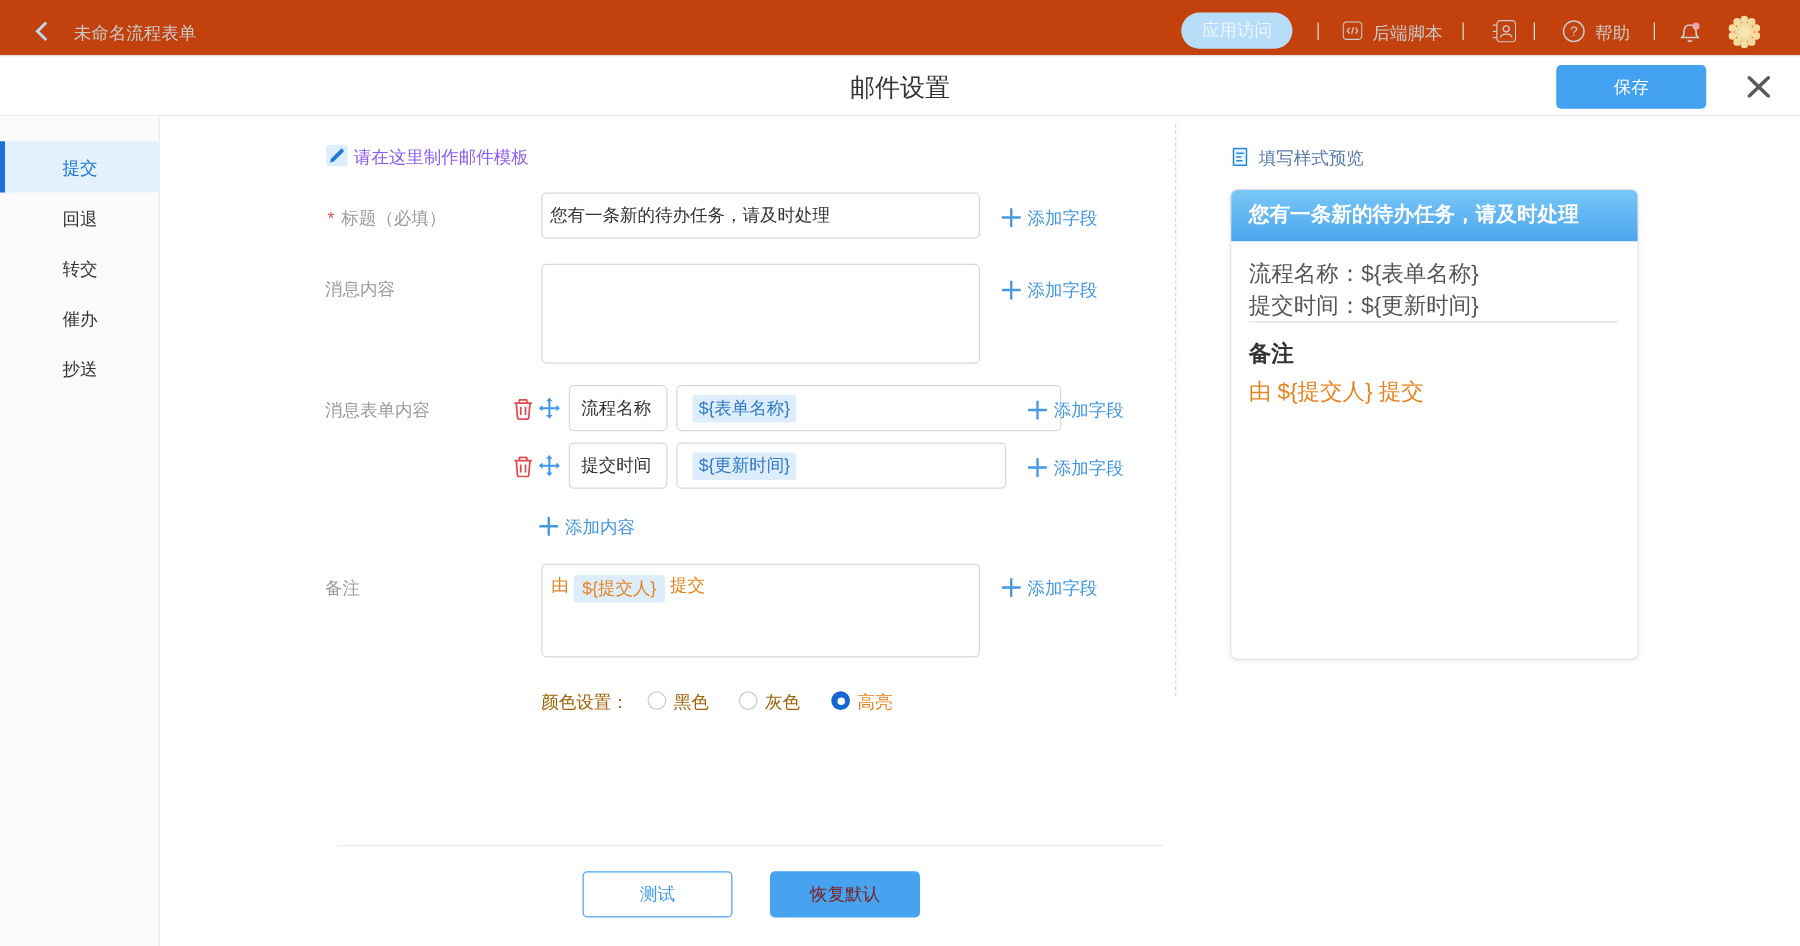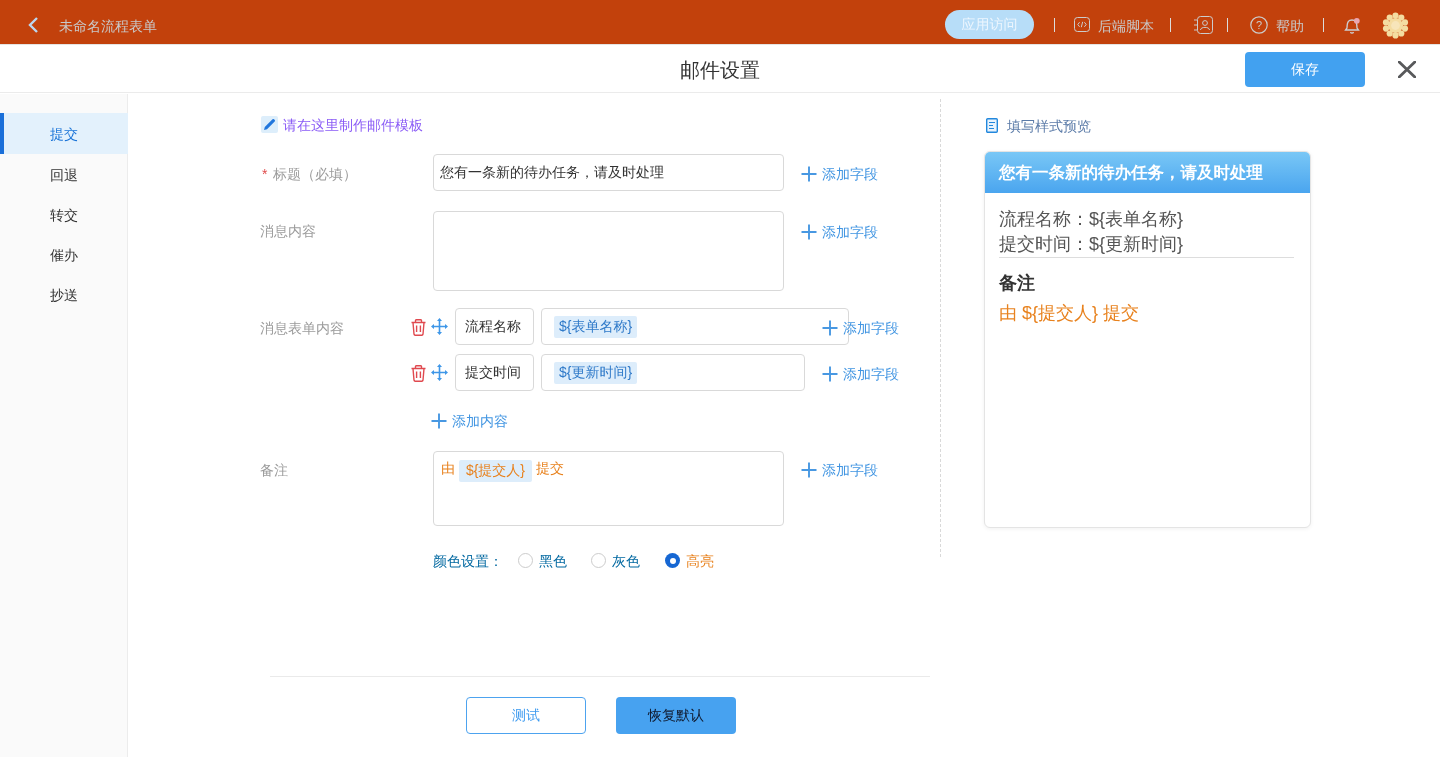--- a/index.html
+++ b/index.html
@@ -14,36 +14,36 @@
 #mhead { position:absolute; left:0; top:45px; width:1440px; height:48px; background:#fff; border-bottom:1px solid #ebebeb; }
 #mtitle { position:absolute; left:0; top:57px; width:1440px; text-align:center; font-size:20px; color:#333; }
 #savebtn { position:absolute; left:1245px; top:52px; width:120px; height:35px; background:#42a1f0; border-radius:4px; color:#fff; font-size:14px; text-align:center; line-height:35px; }
 
 #sidebar { position:absolute; left:0; top:94px; width:128px; height:663px; background:#fafafa; border-right:1px solid #ececec; }
 .sitem { position:absolute; left:0; width:128px; height:40px; line-height:40px; text-align:center; font-size:14px; color:#333; }
 #sel { position:absolute; left:0; top:113px; width:128px; height:41px; background:#e3f1fc; }
 #selbar { position:absolute; left:0; top:113px; width:4px; height:41px; background:#1a6fd9; }
 
 .lbl { position:absolute; font-size:14px; color:#9b9b9b; }
-.dark { color:#0369a1; }
+.dark { color:#a16207; }
 .inp { position:absolute; background:#fff; border:1px solid #d9d9d9; border-radius:4px; font-size:14px; color:#333; display:flex; align-items:center; padding:0 12px; }
 .link { position:absolute; font-size:14px; color:#4195e2; }
 .tok-b { background:#ddedfb; color:#2f7ac9; padding:2px 5px; border-radius:2px; }
 .tok-o { background:#ddedfb; color:#e8821e; padding:2px 7px; border-radius:2px;text-align:right; }
 .orange { color:#e8821e; }
 
 .radio { position:absolute; width:15px; height:15px; border:1px solid #ccc; border-radius:50%; background:#fff; }
 .radio-on { position:absolute; width:15px; height:15px; border-radius:50%; background:#1667d3; }
 .radio-on::after { content:""; position:absolute; left:4.5px; top:4.5px; width:6px; height:6px; border-radius:50%; background:#fff; }
 
 #vdash { position:absolute; left:940px; top:99px; height:458px; width:0; border-left:1px dashed #d9d9d9; }
 #hline { position:absolute; left:270px; top:676px; width:660px; height:1px; background:#eaeaea; }
 
 #btn-test { position:absolute; left:466px; top:697px; width:120px; height:37px; background:#fff; border:1px solid #4da3ef; border-radius:4px; color:#3c9af0; font-size:14px; text-align:center; line-height:35px; }
-#btn-reset { position:absolute; left:616px; top:697px; width:120px; height:37px; background:#47a2f0; border-radius:4px; color:#0f172a; font-size:14px; text-align:center; line-height:37px; }
+#btn-reset { position:absolute; left:616px; top:697px; width:120px; height:37px; background:#47a2f0; border-radius:4px; color:#7f1d1d; font-size:14px; text-align:center; line-height:37px; }
 
 #card { position:absolute; left:984px; top:151px; width:327px; height:377px; background:#fff; border:1px solid #e4e4e4; border-radius:6px; box-shadow:0 1px 4px rgba(0,0,0,0.06); }
 #cardhead { position:absolute; left:0; top:0; width:325px; height:41px; background:linear-gradient(180deg,#79c7f6,#4aa5ef); border-radius:5px 5px 0 0; color:#fff; font-weight:bold; font-size:16.5px; line-height:41px; padding-left:14px; }
 .ctext { position:absolute; font-size:18px; color:#555; }
 </style>
 </head>
 <body>
 <div id="page">
 
   <div id="topbar">

